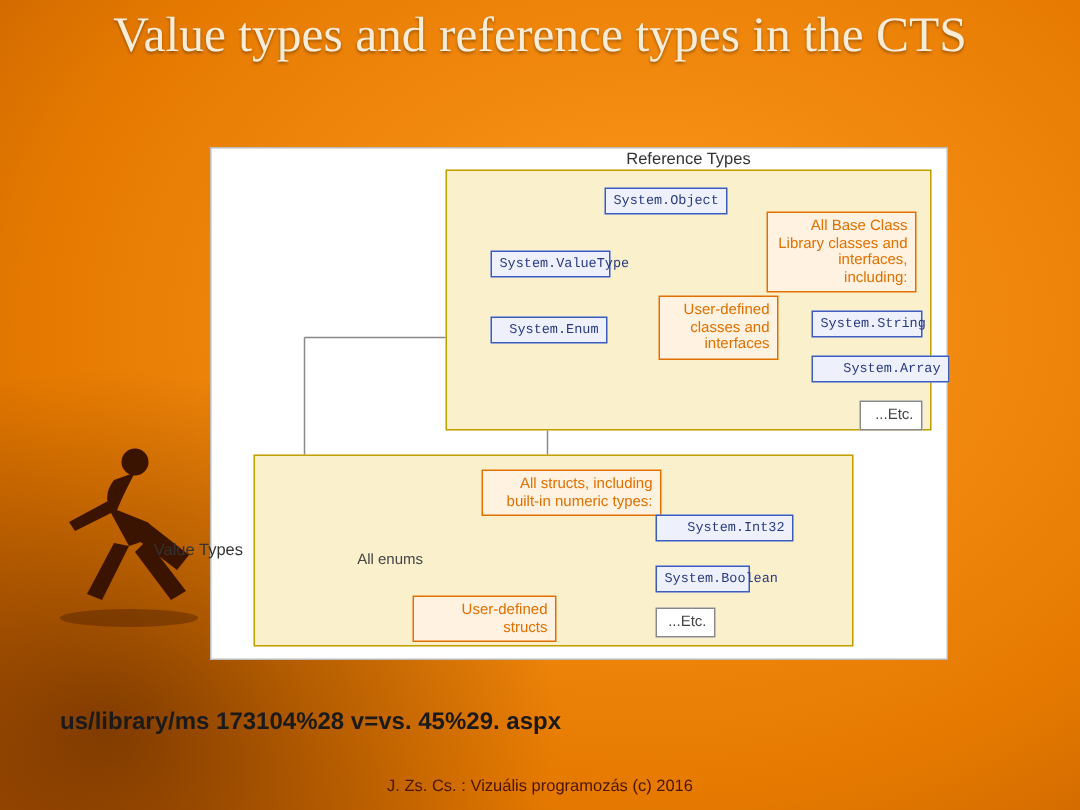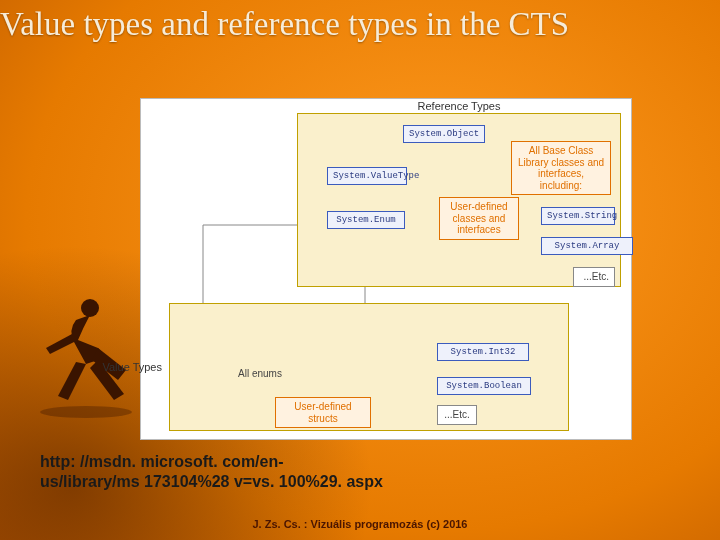--- a/index.html
+++ b/index.html
@@ -1,35 +1,35 @@
 <!DOCTYPE html>
 <html><head>
 <meta charset="utf-8">
 <style>
   html,body{margin:0;padding:0;width:720px;height:540px;overflow:hidden;font-family:Arial,Helvetica,sans-serif}
   .slide{position:relative;width:720px;height:540px;
     background:
       radial-gradient(ellipse 500px 400px at 10% 90%, rgba(60,20,0,.55), transparent 60%),
       radial-gradient(ellipse 900px 700px at 60% 40%, #ff9a1f 0%, #e67a00 45%, #b65400 75%, #7a2e00 100%)}
-  .title{position:absolute;top:6px;left:0;right:0;
+  .title{position:absolute;top:6px;left:0;right:0;text-align:center;
     font-family:Georgia,'Times New Roman',serif;font-size:33px;line-height:1.15;color:#f7ecd8;
     text-shadow:0 1px 2px rgba(0,0,0,.35)}
   .url{position:absolute;left:40px;bottom:48px;right:40px;color:#1a1a1a;font-weight:bold;font-size:16px;line-height:1.25}
-  .foot{position:absolute;left:0;right:0;bottom:10px;text-align:center;color:#4a1500;font-size:11px;font-weight:bold}
+  .foot{position:absolute;left:0;right:0;bottom:10px;text-align:center;color:#4a1500;font-size:11px;font-weight:normal}
 
   
   .dia{position:absolute;top:98px;left:140px;width:490px;height:340px;background:#fff;border:1px solid #bbb}
   .grp{position:absolute;border:1px solid #c0a000;background:#faf0cc}
   .grp-ref{top:14px;left:156px;width:322px;height:172px}
   .grp-val{top:204px;left:28px;width:398px;height:126px}
   .grp-lbl{position:absolute;top:-14px;left:50%;transform:translateX(-50%);font-size:11px;color:#333;background:transparent;white-space:nowrap}
   .grp-lbl.side{top:50%;left:-8px;transform:translate(-100%,-50%)}
 
   .node{position:absolute;border:1px solid;background:#fff;font-size:10px;line-height:1.15;
-    padding:3px 5px;box-sizing:border-box;text-align:center;white-space:normal}
+    padding:3px 5px;box-sizing:border-box;text-align:right;white-space:normal}
   .n-orange{border-color:#e07000;color:#e07000;background:#fff2e0}
   .n-blue{border-color:#3b5bbd;color:#2a3a80;background:#eef1fb;font-family:'Courier New',monospace;font-size:9px}
   .n-plain{border-color:#888;color:#444}
 
   svg.wires{position:absolute;inset:0;pointer-events:none}
   svg.wires line{stroke:#888;stroke-width:1}
 
   
   .runner{position:absolute;left:28px;top:290px}
   .runner svg{display:block}
@@ -89,25 +89,26 @@
     <div class="node n-blue" style="top:26px;left:262px;width:82px">System.Object</div>
     <div class="node n-blue" style="top:68px;left:186px;width:80px">System.ValueType</div>
     <div class="node n-blue" style="top:112px;left:186px;width:78px">System.Enum</div>
     <div class="node n-orange" style="top:98px;left:298px;width:80px">User-defined classes and interfaces</div>
     <div class="node n-orange" style="top:42px;left:370px;width:100px">All Base Class Library classes and interfaces, including:</div>
     <div class="node n-blue" style="top:108px;left:400px;width:74px">System.String</div>
     <div class="node n-blue" style="top:138px;left:400px;width:92px">System.Array</div>
     <div class="node n-plain" style="top:168px;left:432px;width:42px;text-align:right">...Etc.</div>
 
     <div class="node n-plain" style="top:266px;left:92px;width:54px;border:none;background:transparent">All enums</div>
+    <div class="node n-orange" style="top:214px;left:180px;width:120px">All structs, including built-in numeric types:</div>
     <div class="node n-blue" style="top:244px;left:296px;width:92px">System.Int32</div>
-    <div class="node n-blue" style="top:278px;left:296px;width:94px">System.Boolean</div>
+    <div class="node n-blue" style="top:278px;left:296px;width:63px">System.Boolean</div>
     <div class="node n-orange" style="top:298px;left:134px;width:96px">User-defined structs</div>
     <div class="node n-plain" style="top:306px;left:296px;width:40px">...Etc.</div>
   </div>
 
   <div class="url">
-    <span>http: //msdn. microsoft. com/en-</span><br>
-    <span>us/library/ms 173104%28 v=vs. 100%29. aspx</span>
+    <br>
+    <span>us/library/ms 173104%28 v=vs. 45%29. aspx</span>
   </div>
 
   <div class="foot">J. Zs. Cs. : Vizuális programozás (c) 2016</div>
 </div>
 
 </body></html>

